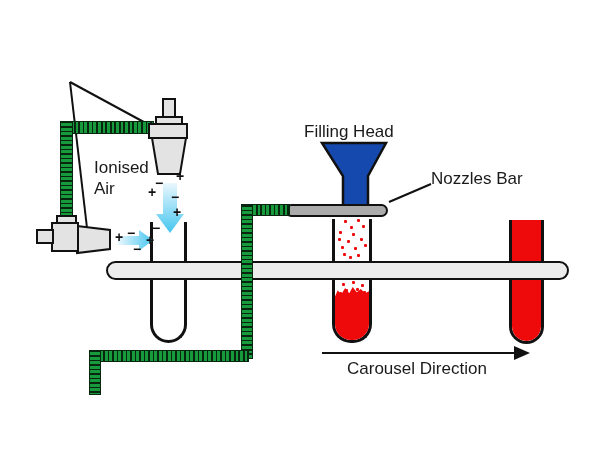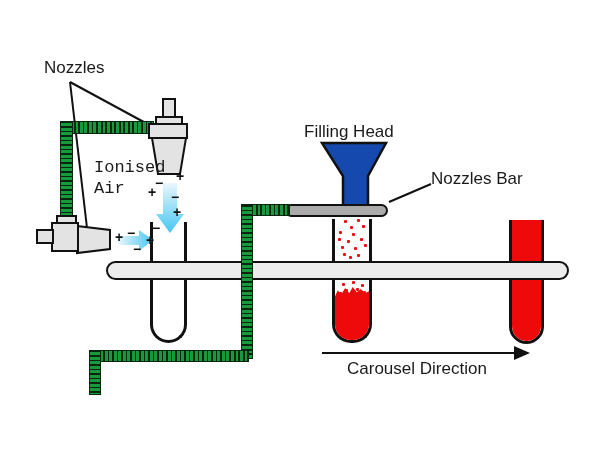--- a/index.html
+++ b/index.html
@@ -2,21 +2,21 @@
 <html style="--hose-green: #169a3c; --hose-rib-dark: #07250f; --funnel-blue: #1649ad; --liquid-red: #ee0a0a; --carousel-bar-gray: #ececec; --circular-bar-gray: #ababab; --nozzle-gray: #e3e3e3; --ion-arrow-light: #eaf7fd; --ion-arrow-cyan: #45c6f0; --outline-black: #111111;"><head>
 <meta charset="utf-8">
 <style>
   html,body{margin:0;padding:0;background:#fff;}
   #canvas{
     position:relative;width:600px;height:450px;background:#fff;overflow:hidden;
     font-family:"Liberation Sans", sans-serif;color:#1a1a1a;
   }
   .abs{position:absolute;}
   .label{font-size:17px;line-height:1.22;color:#1a1a1a;white-space:nowrap;}
-  .label.wrap{white-space:normal;font-family:Liberation Mono, monospace;}
+  .label.wrap{white-space:normal;}
   svg{position:absolute;left:0;top:0;overflow:visible;}
 
   
   .hose{position:absolute;border:1.5px solid var(--hose-rib-dark,#07250f);box-sizing:border-box;}
   .hose.h{background:repeating-linear-gradient(90deg,var(--hose-rib-dark,#07250f) 0 1.5px,var(--hose-green,#169a3c) 1.5px 4.5px);}
   .hose.v{background:repeating-linear-gradient(180deg,var(--hose-rib-dark,#07250f) 0 1.5px,var(--hose-green,#169a3c) 1.5px 4.5px);}
 
   
   .metal{position:absolute;background:var(--nozzle-gray,#e3e3e3);border:2px solid var(--outline-black,#111);box-sizing:border-box;}
   .cone{fill:var(--nozzle-gray,#e3e3e3);stroke:var(--outline-black,#111);stroke-width:2;}
@@ -141,19 +141,18 @@
       <span class="charge" style="left: 148px; top: 185px;">+</span>
       <span class="charge" style="left: 171px; top: 190px;">−</span>
       <span class="charge" style="left: 173px; top: 205px;">+</span>
       <span class="charge" style="left: 152px; top: 221px;">−</span>
       <span class="charge" style="left: 115px; top: 230px;">+</span>
       <span class="charge" style="left: 127px; top: 226px;">−</span>
       <span class="charge" style="left: 146px; top: 233px;">+</span>
       <span class="charge" style="left: 133px; top: 242px;">−</span>
     </div>
 
-  <div class="abs label" style="left:44px;top:58px;">Nozzles</div>
   <div class="abs label wrap" style="left:94px;top:158px;width:64px;">Ionised Air</div>
   <div class="abs label" style="left:304px;top:111px;margin-top:11px;">Filling Head</div>
   <div class="abs label" style="left:431px;top:169px;">Nozzles Bar</div>
   <div class="abs label" style="left:347px;top:359px;text-align:center;">Carousel Direction</div>
 
 </div>
 
 </body></html>

